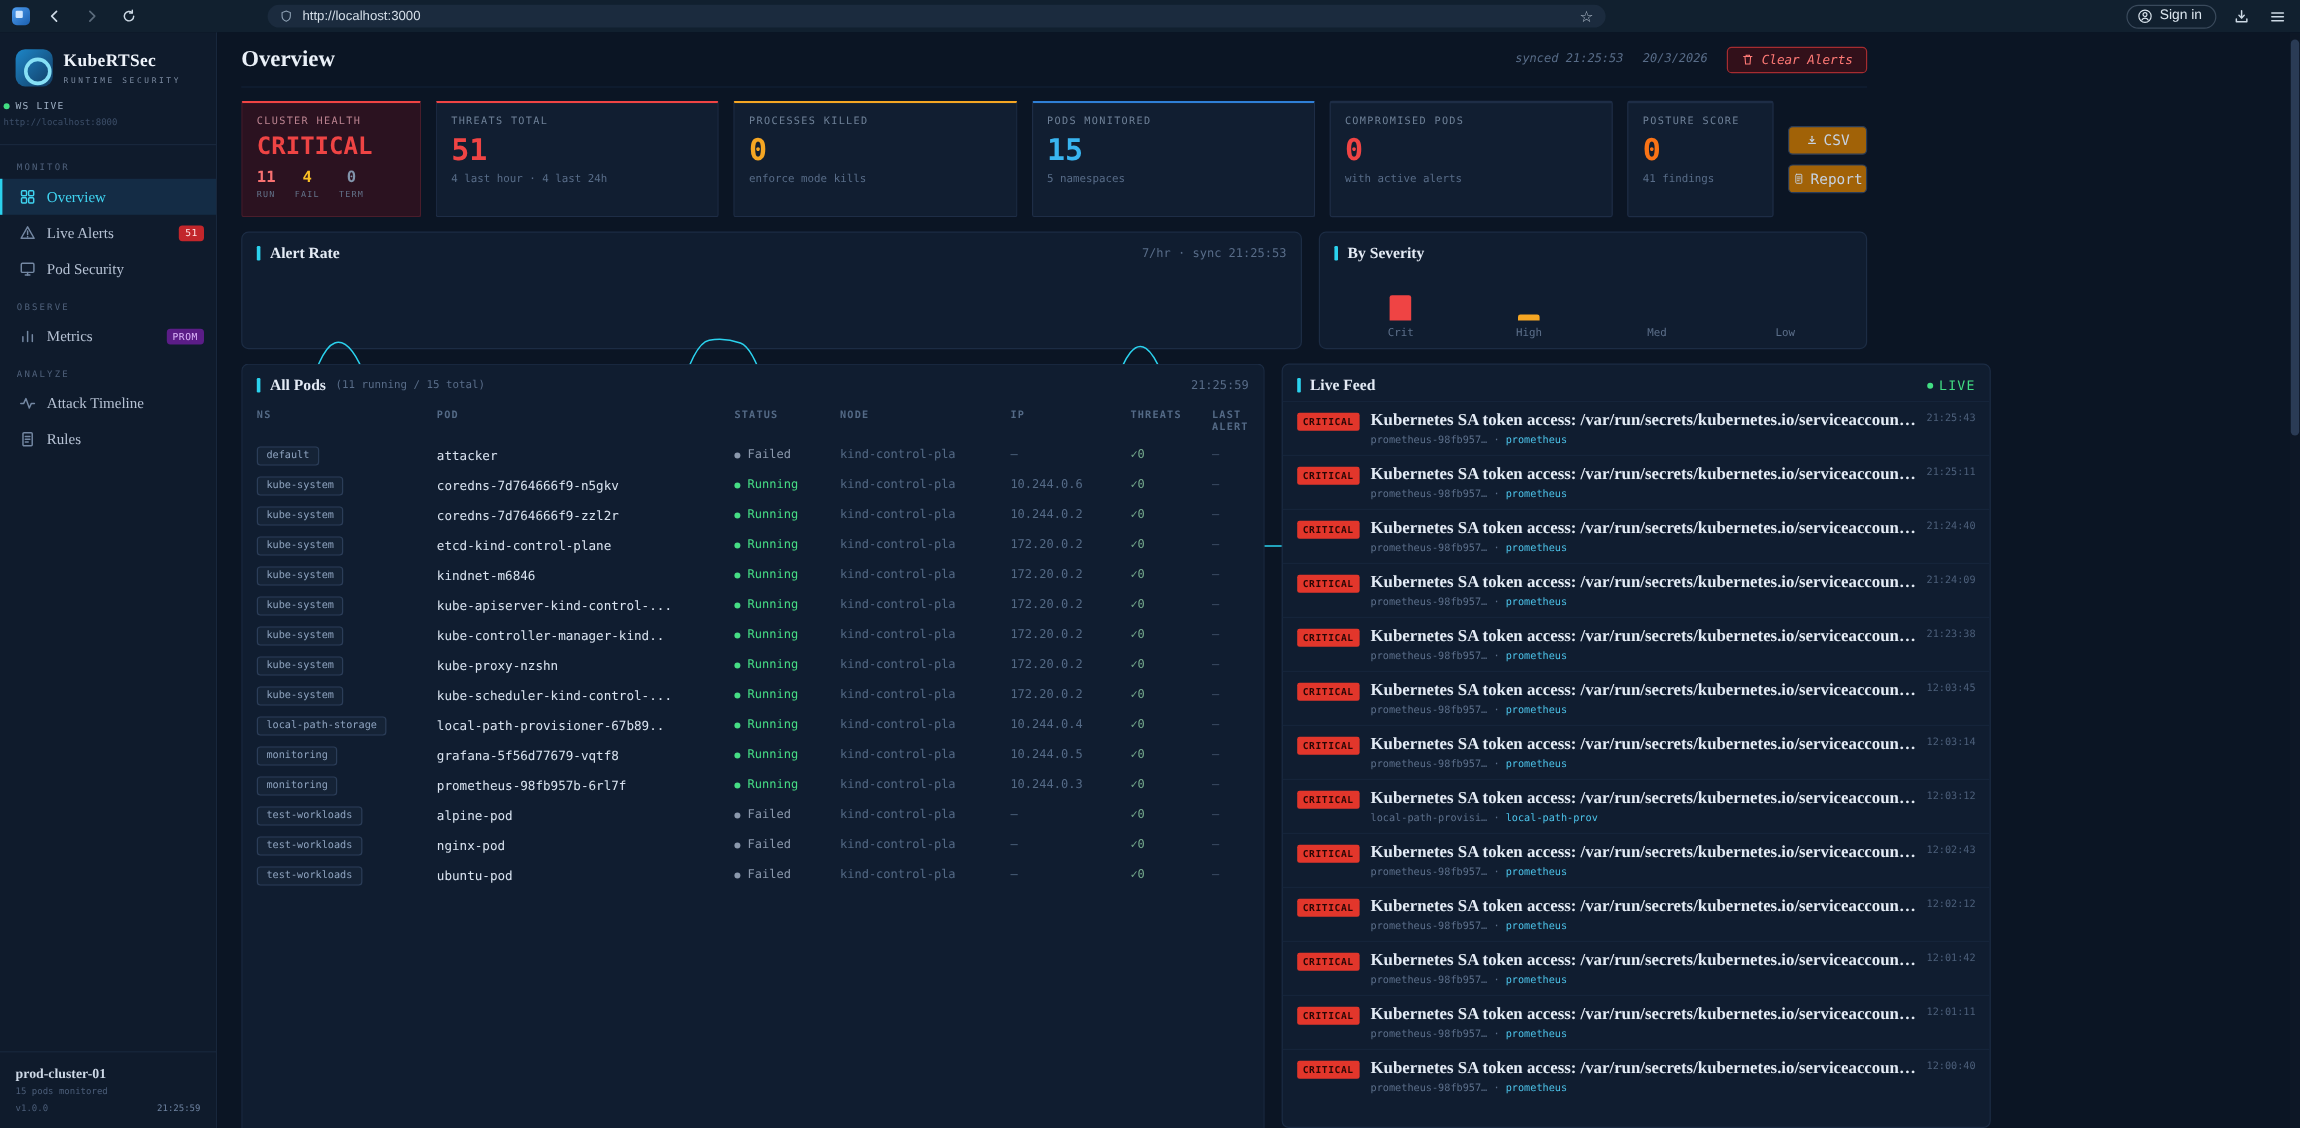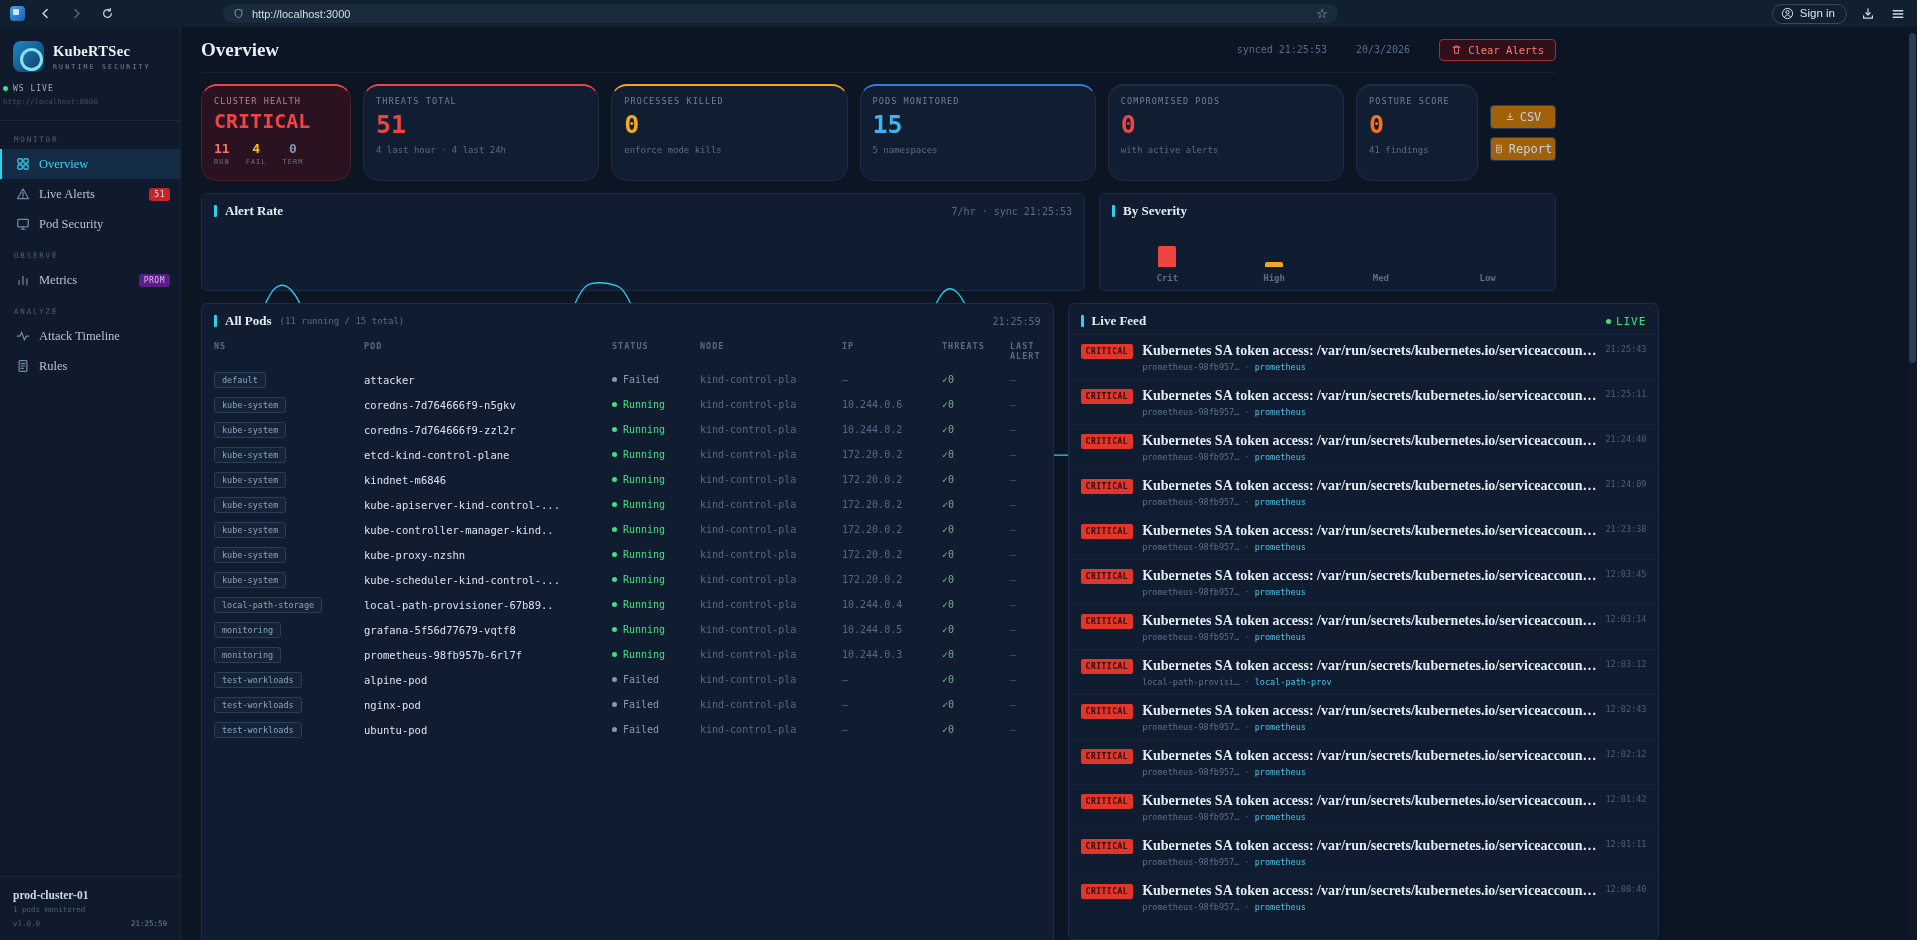--- a/index.html
+++ b/index.html
@@ -71,31 +71,31 @@
   .cluster-sub { font-family:"DejaVu Sans Mono", monospace; font-size:7.5px; color:#4b5d78; margin-top:4px; }
   .cluster-row { display:flex; justify-content:space-between; margin-top:5px;
                  font-family:"DejaVu Sans Mono", monospace; font-size:7.5px; color:#4b5d78; }
   .cluster-row .clock { color:#6d82a0; }
 
   
   .main { flex:1; display:flex; flex-direction:column; background:#0b1524; min-width:0; }
   .content { width:1395px; padding:0 20px; display:flex; flex-direction:column; height:100%; }
   .main-header { height:46px; display:flex; align-items:center; border-bottom:1px solid #122036; }
   .main-header h1 { font-size:19px; color:#eaf0f8; font-weight:bold; }
-  .header-right { margin-left:auto; display:flex; align-items:center; gap:29px; }
+  .header-right { margin-left:auto; display:flex; align-items:center; gap:16px;font-style:italic; }
   .sync-text { font-family:"DejaVu Sans Mono", monospace; font-size:10px; color:#586c88; }
   .clear-btn { display:flex; align-items:center; gap:6px; background:#32101a; border:1px solid #a62c30;
                color:#ff7a76; border-radius:4px; padding:4px 11px;
                font-family:"DejaVu Sans Mono", monospace; font-size:10.5px; }
   .clear-btn svg { width:11px; height:11px; }
 
   
   .stats-row { display:flex; gap:12px; margin-top:11px; height:97px; }
   .card { background:#111e31; border:1px solid #1e2d46; border-top:2px solid #1e2d46;
-          border-radius:16px; padding:10px 12px; display:flex; flex-direction:column; }
+          border-radius:2px; padding:10px 12px; display:flex; flex-direction:column; }
   .card.red-top { border-top-color:#ef4444; }
   .card.amber-top { border-top-color:#f5a623; }
   .card.blue-top { border-top-color:#2f7fd6; }
   .card-label { font-family:"DejaVu Sans Mono", monospace; font-size:8.5px; letter-spacing:1.1px; color:#6e8097; }
   .card-value { font-family:"DejaVu Sans Mono", monospace; font-size:25px; font-weight:bold; margin-top:4px; }
   .card-sub { font-family:"DejaVu Sans Mono", monospace; font-size:9px; color:#586c88; margin-top:6px; }
   .card.health { width:150px; background:#2b1220; border-color:#4a1d2b; border-top-color:#ef4444; }
   .card.health .card-label { color:#bb8390; }
   .card.health .card-value { font-size:20px; color:#ef4444; margin-top:3px; }
   .mini-row { display:flex; gap:16px; margin-top:8px; }
@@ -118,21 +118,21 @@
   .panel-title { font-size:13px; font-weight:bold; color:#e4ebf5; }
   .panel-sub { font-family:"DejaVu Sans Mono", monospace; font-size:9px; color:#586c88; }
   .panel-meta { margin-left:auto; font-family:"DejaVu Sans Mono", monospace; font-size:10px; color:#586c88; }
 
   .charts-row { display:flex; gap:14px; margin-top:12px; height:98px; }
   .rate-panel { width:884px; display:flex; flex-direction:column; }
   .rate-plot { flex:1; margin:0 12px 8px; }
   .rate-plot svg { width:100%; height:100%; display:block; }
   .sev-panel { flex:1; display:flex; flex-direction:column; }
   .sev-plot { flex:1; display:flex; justify-content:space-around; align-items:flex-end; margin:2px 14px 7px; }
-  .sev-col { display:flex; flex-direction:column; align-items:center; justify-content:flex-end; width:64px; height:100%;font-weight:bold; }
+  .sev-col { display:flex; flex-direction:column; align-items:center; justify-content:flex-end; width:64px; height:100%; }
   .sev-bar { width:18px; border-radius:2px 2px 0 0; }
   .sev-label { font-family:"DejaVu Sans Mono", monospace; font-size:9px; color:#5c6f8a; margin-top:6px; }
 
   
   .dash-row2 { display:flex; gap:14px; flex:1; min-height:0; margin-top:12px; }
   .pods-panel { width:884px; display:flex; flex-direction:column; min-height:0;
                 border-bottom-left-radius:0; border-bottom-right-radius:0; border-bottom:none; }
   .t-head { display:grid; grid-template-columns:150px 248px 88px 142px 100px 68px 1fr;
             padding:7px 12px 6px;font-weight:bold; }
   .t-h { font-family:"DejaVu Sans Mono", monospace; font-size:8.5px; letter-spacing:1px; color:#53master; color:#546a86; }
@@ -337,21 +337,21 @@
                 </span>
                   <span data-interactable="false">Rules</span>
 
                 </div>
               </div>
           </div>
         </nav>
 
       <div class="side-footer" data-interactable="false">
         <div class="cluster-name" data-interactable="false">prod-cluster-01</div>
-        <div class="cluster-sub" data-interactable="false">1 pods monitored</div>
+        <div class="cluster-sub" data-interactable="false">15 pods monitored</div>
         <div class="cluster-row" data-interactable="false">
           <span data-interactable="false">v1.0.0</span>
           <span class="clock" data-interactable="false">21:25:59</span>
         </div>
       </div>
     </aside>
 
     <main class="main" data-interactable="false">
       <div class="content" data-interactable="false">
 

